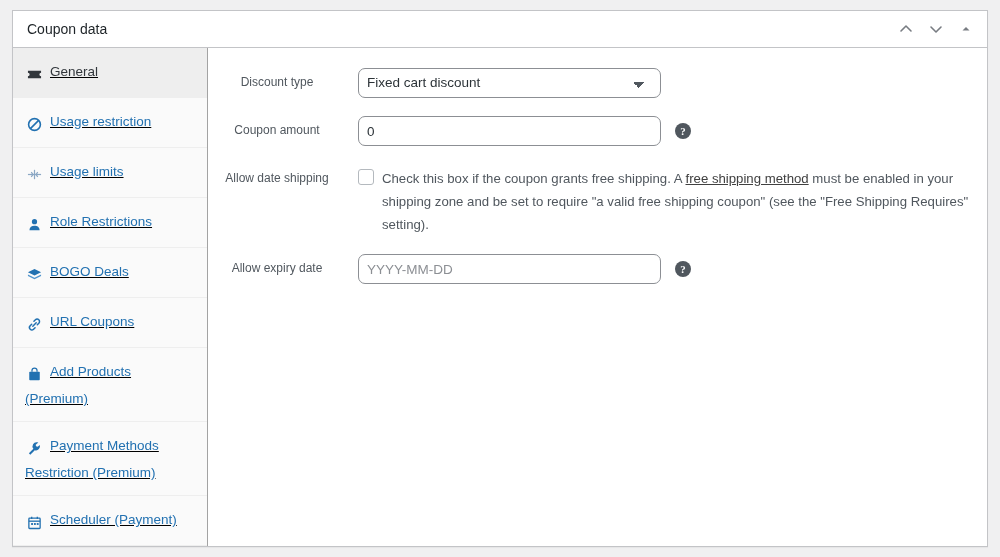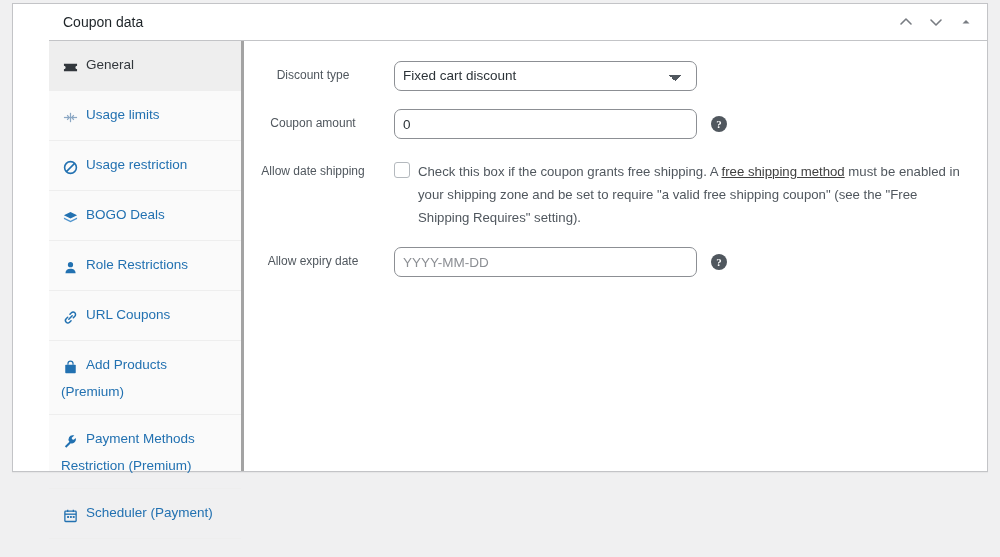--- a/index.html
+++ b/index.html
@@ -6,28 +6,27 @@
   html, body {
     margin: 0; padding: 0;
     width: 1000px; height: 557px;
     background: #f0f0f1;
     font-family: "Liberation Sans", sans-serif;
     -webkit-font-smoothing: antialiased;
   }
 
   #panel {
     position: absolute;
-    left: 12px; top: 3px;
-    width: 976px; height: 469px;
+    left: 12px; top: 10px;
+    width: 976px; height: 537px;
     background: #fff;
     border: 1px solid #c3c4c7;
     box-shadow: 0 1px 1px rgba(0,0,0,.04);
     display: flex;
     flex-direction: column;
-    padding-left: 36px;
   }
 
   
   #panel-header {
     height: 37px;
     flex: 0 0 37px;
     border-bottom: 1px solid #c3c4c7;
     display: flex;
     align-items: center;
     justify-content: space-between;
@@ -50,24 +49,25 @@
   .hdr-btn svg { display: block; }
 
   
   #panel-body { flex: 1 1 auto; display: flex; min-height: 0; }
 
   
   #tabs {
     width: 195px;
     flex: 0 0 195px;
     background: #fafafa;
-    border-right: 3px solid #a3a3a3;
+    border-right: 1px solid #a3a3a3;
     padding: 0;
     margin: 0;
     list-style: none;
+    text-decoration: underline;
   }
   .tab {
     border-bottom: 1px solid #eee;
     padding: 11px 10px 11px 12px;
     display: block;
     cursor: pointer;
     line-height: 1.5;
   }
   .tab .tab-inner {
     display: inline;
@@ -221,59 +221,59 @@
                 <path fill="#32373c" d="M1 4h14v2.2a1.8 1.8 0 000 3.6V12H1V9.8a1.8 1.8 0 000-3.6V4z"></path>
               </svg>
           </span><span class="tab-label">General</span>
         </span>
       </li>
 
       <li class="tab">
         <span class="tab-inner">
           <span class="ticon">
             <svg width="15" height="15" viewBox="0 0 16 16">
+                <circle cx="8" cy="8" r="6.3" fill="none" stroke="#2271b1" stroke-width="1.7"></circle>
+                <line x1="3.6" y1="12.4" x2="12.4" y2="3.6" stroke="#2271b1" stroke-width="1.7"></line>
+              </svg>
+          </span><span class="tab-label">Usage restriction</span>
+        </span>
+      </li>
+
+      <li class="tab">
+        <span class="tab-inner">
+          <span class="ticon">
+            <svg width="15" height="15" viewBox="0 0 16 16">
                 <line x1="1" y1="8" x2="15" y2="8" stroke="#8ba7c4" stroke-width="1.3"></line>
                 <line x1="8" y1="3" x2="8" y2="13" stroke="#8ba7c4" stroke-width="1.3"></line>
                 <path d="M4.5 5.5 L6.5 8 L4.5 10.5" fill="none" stroke="#8ba7c4" stroke-width="1.3"></path>
                 <path d="M11.5 5.5 L9.5 8 L11.5 10.5" fill="none" stroke="#8ba7c4" stroke-width="1.3"></path>
               </svg>
           </span><span class="tab-label">Usage limits</span>
         </span>
       </li>
 
       <li class="tab">
         <span class="tab-inner">
           <span class="ticon">
             <svg width="15" height="15" viewBox="0 0 16 16">
-                <circle cx="8" cy="8" r="6.3" fill="none" stroke="#2271b1" stroke-width="1.7"></circle>
-                <line x1="3.6" y1="12.4" x2="12.4" y2="3.6" stroke="#2271b1" stroke-width="1.7"></line>
-              </svg>
-          </span><span class="tab-label">Usage restriction</span>
+                <circle cx="8" cy="5" r="2.8" fill="#2271b1"></circle>
+                <path fill="#2271b1" d="M2.6 14c0-3 2.4-4.6 5.4-4.6s5.4 1.6 5.4 4.6z"></path>
+              </svg>
+          </span><span class="tab-label">Role Restrictions</span>
         </span>
       </li>
 
       <li class="tab">
         <span class="tab-inner">
           <span class="ticon">
             <svg width="15" height="15" viewBox="0 0 16 16">
                 <path fill="#2271b1" d="M8 2 L15 5.5 L8 9 L1 5.5z"></path>
                 <path fill="#4f94cd" d="M1 8 L8 11.5 L15 8 L15 9.5 L8 13 L1 9.5z"></path>
               </svg>
           </span><span class="tab-label">BOGO Deals</span>
-        </span>
-      </li>
-
-      <li class="tab">
-        <span class="tab-inner">
-          <span class="ticon">
-            <svg width="15" height="15" viewBox="0 0 16 16">
-                <circle cx="8" cy="5" r="2.8" fill="#2271b1"></circle>
-                <path fill="#2271b1" d="M2.6 14c0-3 2.4-4.6 5.4-4.6s5.4 1.6 5.4 4.6z"></path>
-              </svg>
-          </span><span class="tab-label">Role Restrictions</span>
         </span>
       </li>
 
       <li class="tab">
         <span class="tab-inner">
           <span class="ticon">
             <svg width="15" height="15" viewBox="0 0 16 16">
                 <g fill="none" stroke="#2271b1" stroke-width="1.6" stroke-linecap="round">
                   <path d="M6.2 9.8 L9.8 6.2"></path>
                   <path d="M7.4 4.6 L9 3 a2.5 2.5 0 013.6 3.6 L11 8.2"></path>

